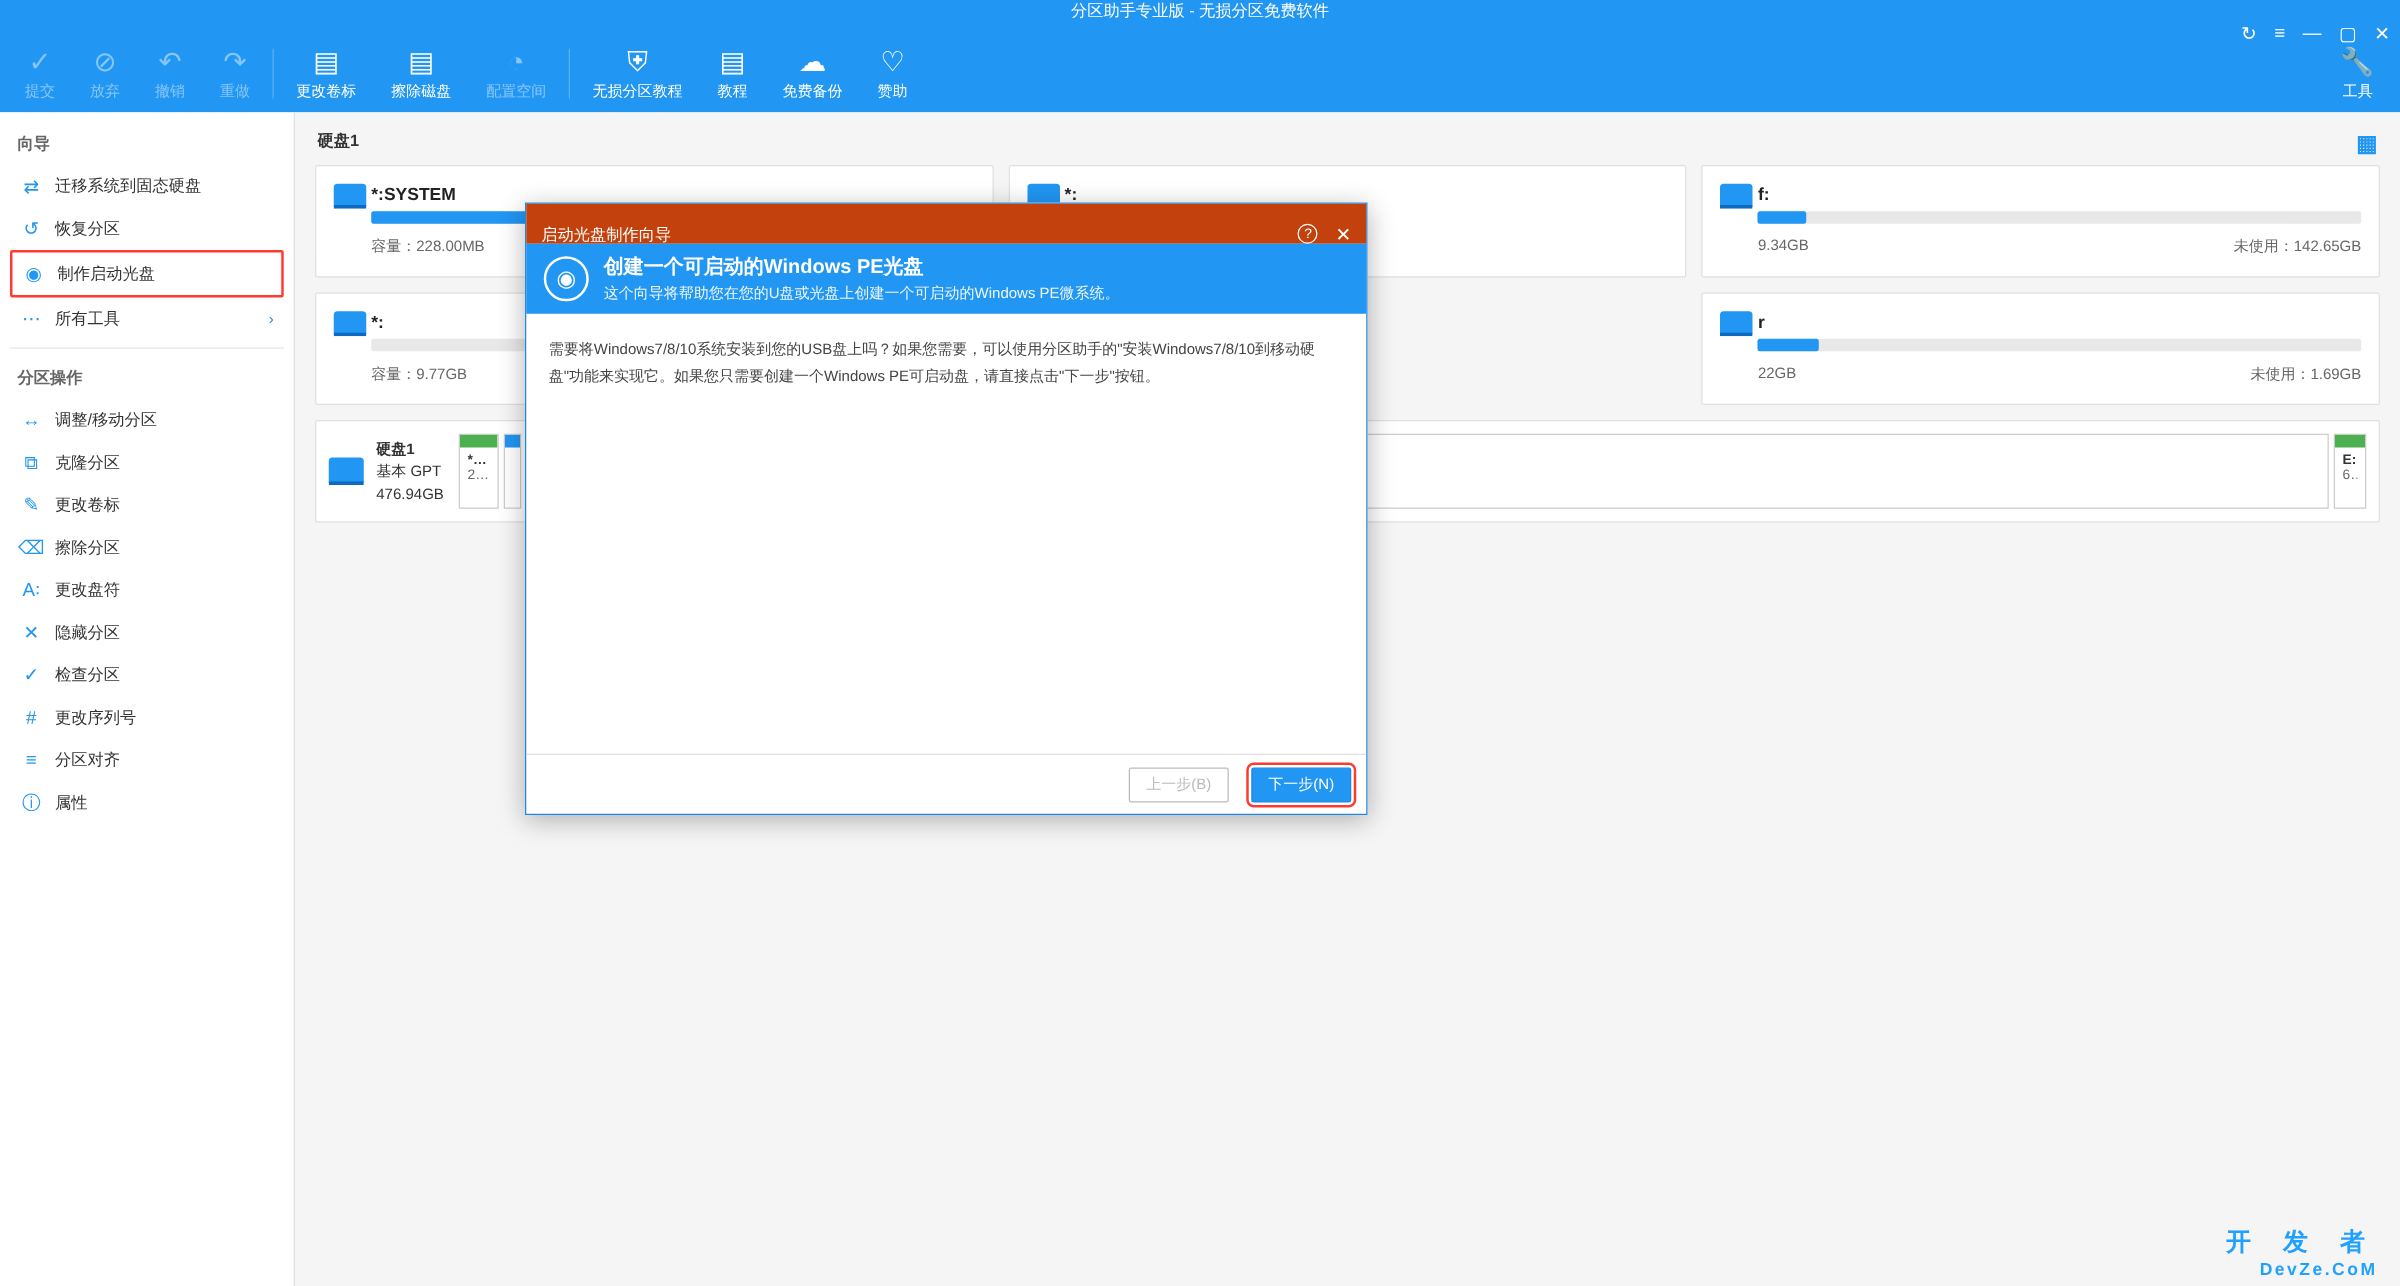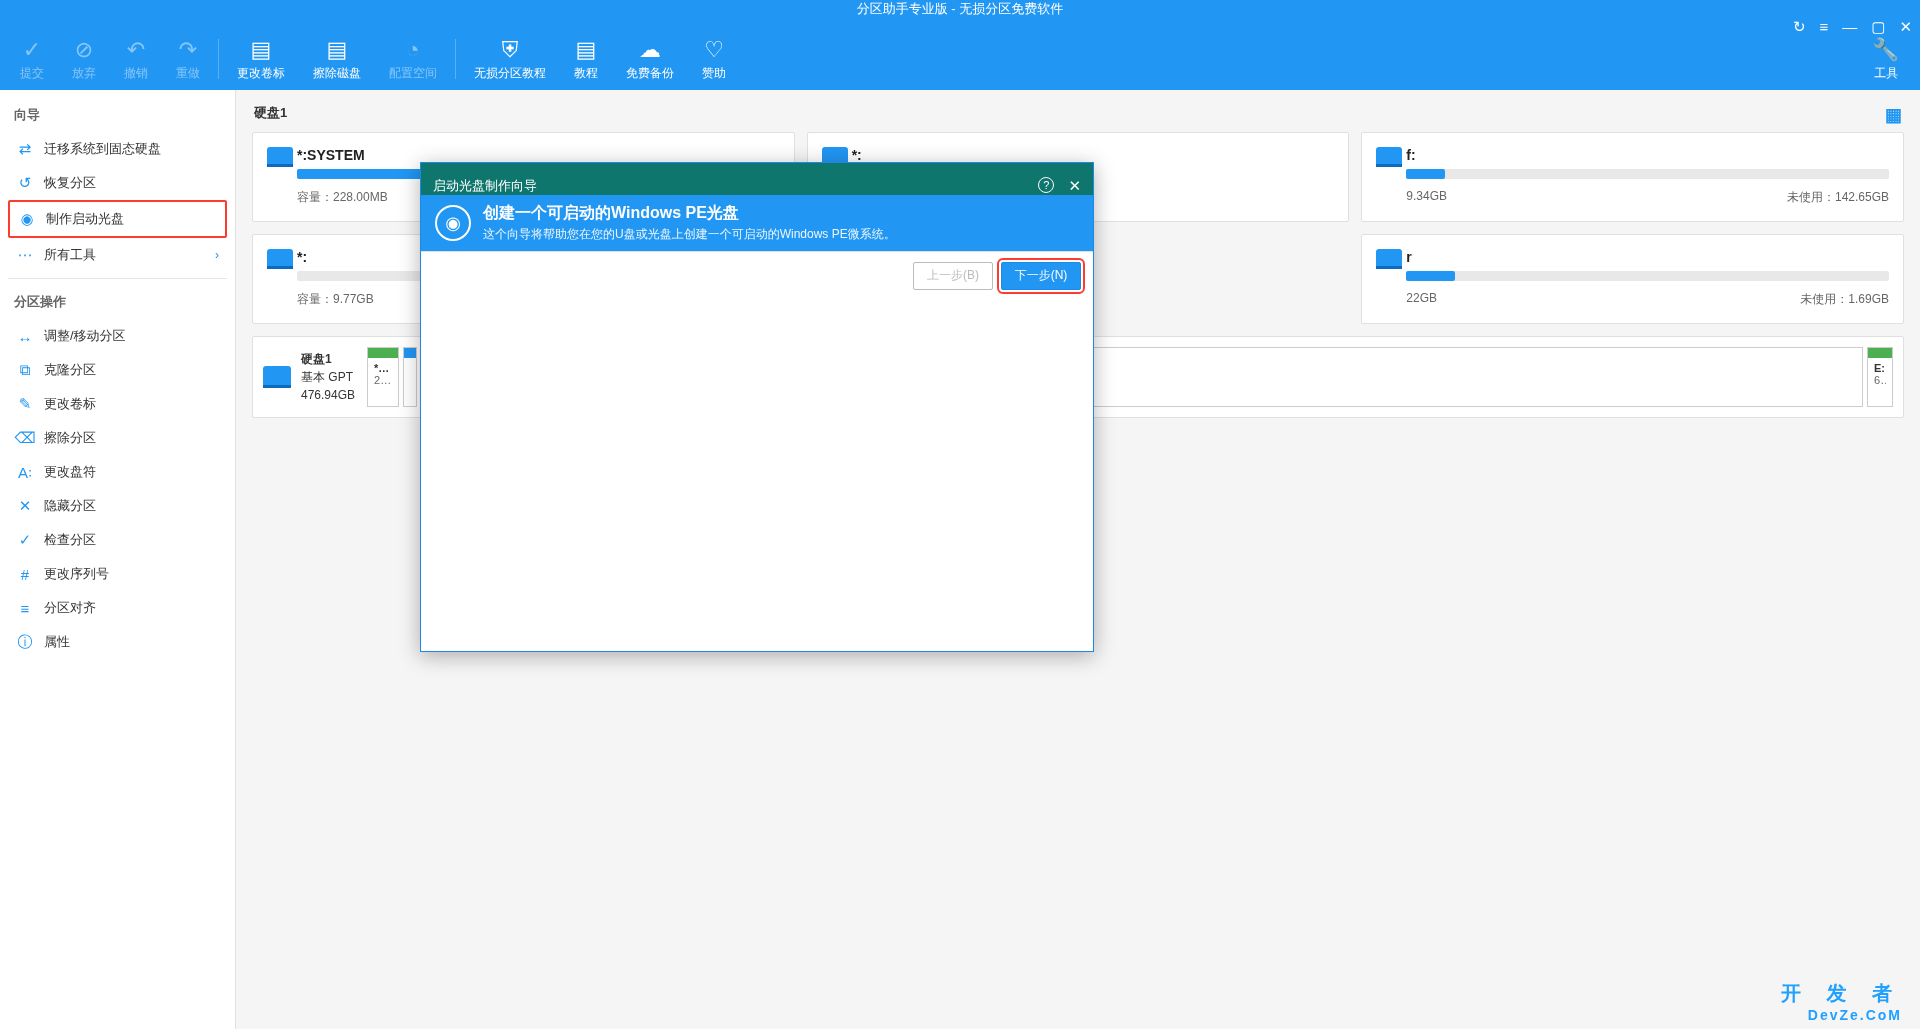--- a/index.html
+++ b/index.html
@@ -54,28 +54,28 @@
     .seg { border: 1px solid #ccc; height: 60px; display: flex; flex-direction: column; padding: 4px 6px; font-size: 11px; color: #333; overflow: hidden; }
     .seg .seg-top { height: 10px; margin: -4px -6px 4px -6px; }
     .seg .seg-top.green { background: #4caf50; }
     .seg .seg-top.blue { background: #2196f3; }
     .seg-name { font-weight: bold; white-space: nowrap; overflow: hidden; text-overflow: ellipsis; }
     .seg-val { color: #666; white-space: nowrap; overflow: hidden; text-overflow: ellipsis; text-align: center; }
     .seg.long { flex: 1; }
 
     
     .dialog { position: absolute; left: 420px; top: 162px; width: 674px; height: 490px; background: #fff; box-shadow: 0 4px 20px rgba(0,0,0,.3); border: 1px solid #1e88e5; }
-    .dlg-title { height: 32px; background: #0f766e; color: #fff; display: flex; align-items: flex-end; padding: 0 12px; font-size: 13px; }
+    .dlg-title { height: 32px; background: #c2410c; color: #fff; display: flex; align-items: flex-start; padding: 16px 12px; font-size: 13px; }
     .dlg-title .dlg-ctrls { margin-left: auto; display: flex; gap: 14px; font-size: 15px; }
     .dlg-header { height: 56px; background: #2196f3; color: #fff; display: flex; align-items: center; padding: 0 14px; gap: 12px; }
     .dlg-header .hicon { width: 36px; height: 36px; border: 2px solid #fff; border-radius: 50%; display: flex; align-items: center; justify-content: center; font-size: 18px; }
     .dlg-header .htxt .t1 { font-size: 16px; font-weight: bold; }
     .dlg-header .htxt .t2 { font-size: 12px; opacity: .92; margin-top: 2px; }
     .dlg-body { padding: 18px 18px; font-size: 12px; color: #444; line-height: 1.8; height: 352px; }
-    .dlg-footer { height: 48px; border-top: 1px solid #e0e0e0; display: flex; align-items: center; justify-content: flex-end; padding: 0 12px; gap: 8px; }
+    .dlg-footer { height: 48px; border-top: 1px solid #e0e0e0; display: flex; align-items: center; justify-content: flex-end; padding: 0 12px; gap: 18px; }
     .dlg-btn { min-width: 80px; height: 28px; border: 1px solid #bbb; background: #fff; font-size: 12px; color: #555; cursor: pointer; border-radius: 2px; }
     .dlg-btn.primary { background: #2196f3; color: #fff; border-color: #1e88e5; outline: 2px solid #ff3b30; outline-offset: 2px; }
     .dlg-btn[disabled] { color: #bbb; cursor: not-allowed; }
 
     .watermark { position: absolute; right: 18px; bottom: 6px; font-size: 20px; letter-spacing: 10px; color: #20a0ff; font-weight: bold; text-align: right; }
     .watermark .sub { font-size: 14px; letter-spacing: 2px; }
   </style>
 </head>
 <body>
 
@@ -317,20 +317,23 @@
       <span>✕</span>
     </div>
   </div>
   <div class="dlg-header">
     <div class="hicon">◉</div>
     <div class="htxt">
       <div class="t1">创建一个可启动的Windows PE光盘</div>
       <div class="t2">这个向导将帮助您在您的U盘或光盘上创建一个可启动的Windows PE微系统。</div>
     </div>
   </div>
+  <div class="dlg-body">
+    <div>需要将Windows7/8/10系统安装到您的USB盘上吗？如果您需要，可以使用分区助手的"安装Windows7/8/10到移动硬盘"功能来实现它。如果您只需要创建一个Windows PE可启动盘，请直接点击"下一步"按钮。</div>
+  </div>
   <div class="dlg-footer">
     <button class="dlg-btn" disabled="">上一步(B)</button>
     <button class="dlg-btn primary">下一步(N)</button>
   </div>
 </div>
 
 <div class="watermark">
   <div>开 发 者</div>
   <div class="sub">DevZe.CoM</div>
 </div>

